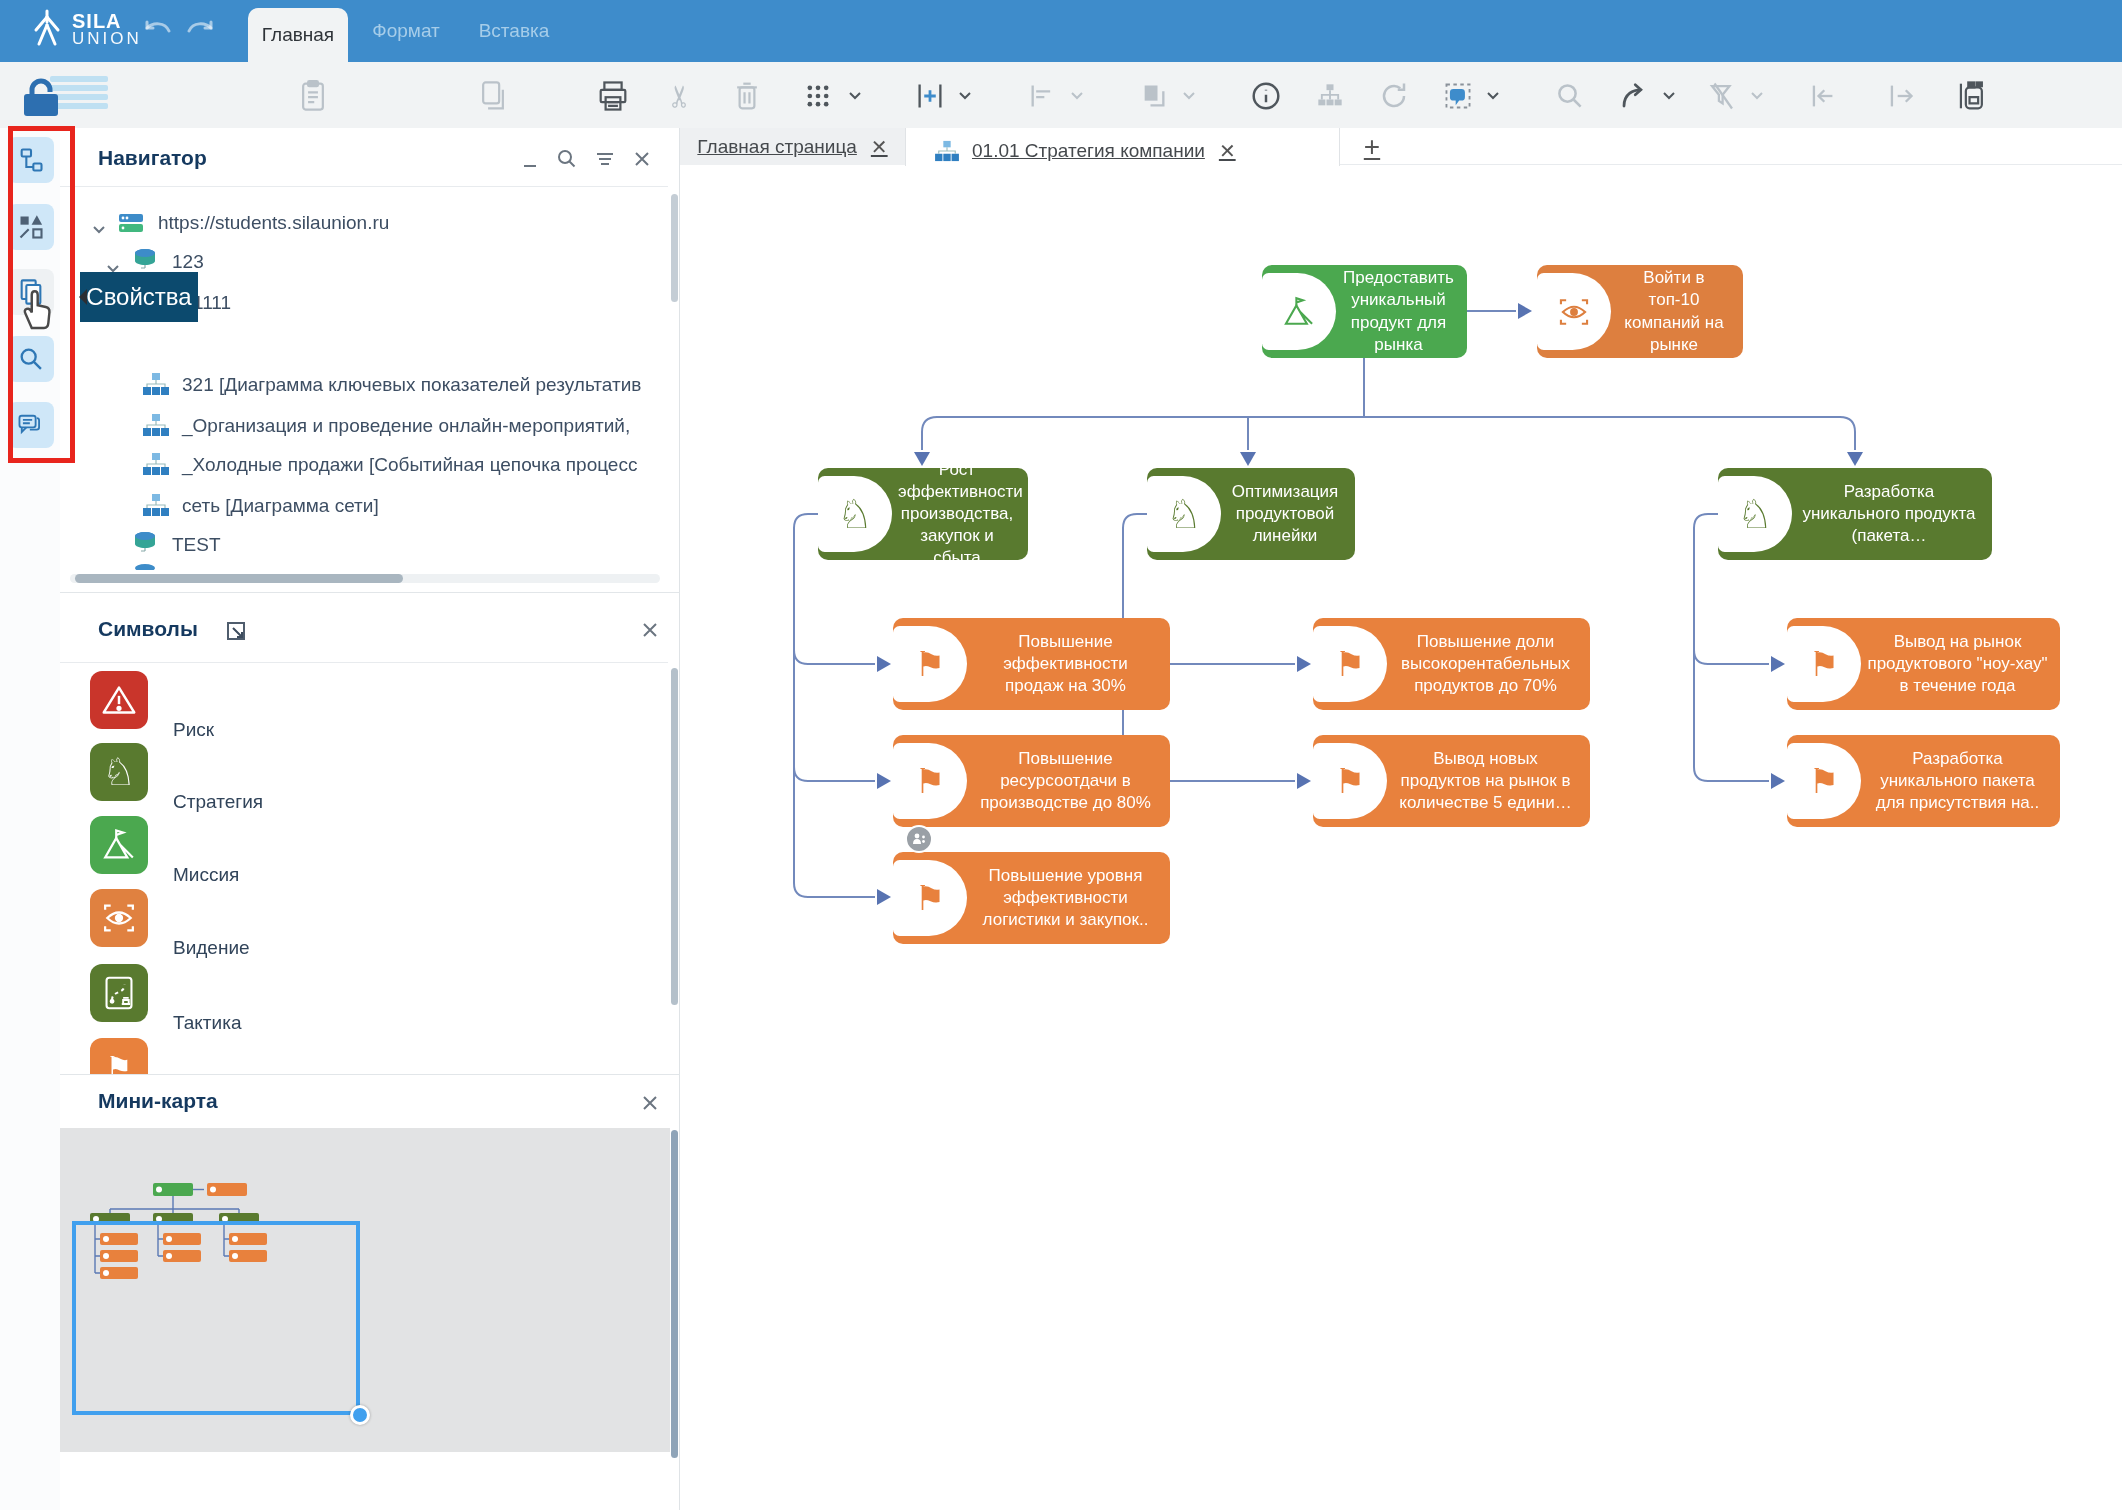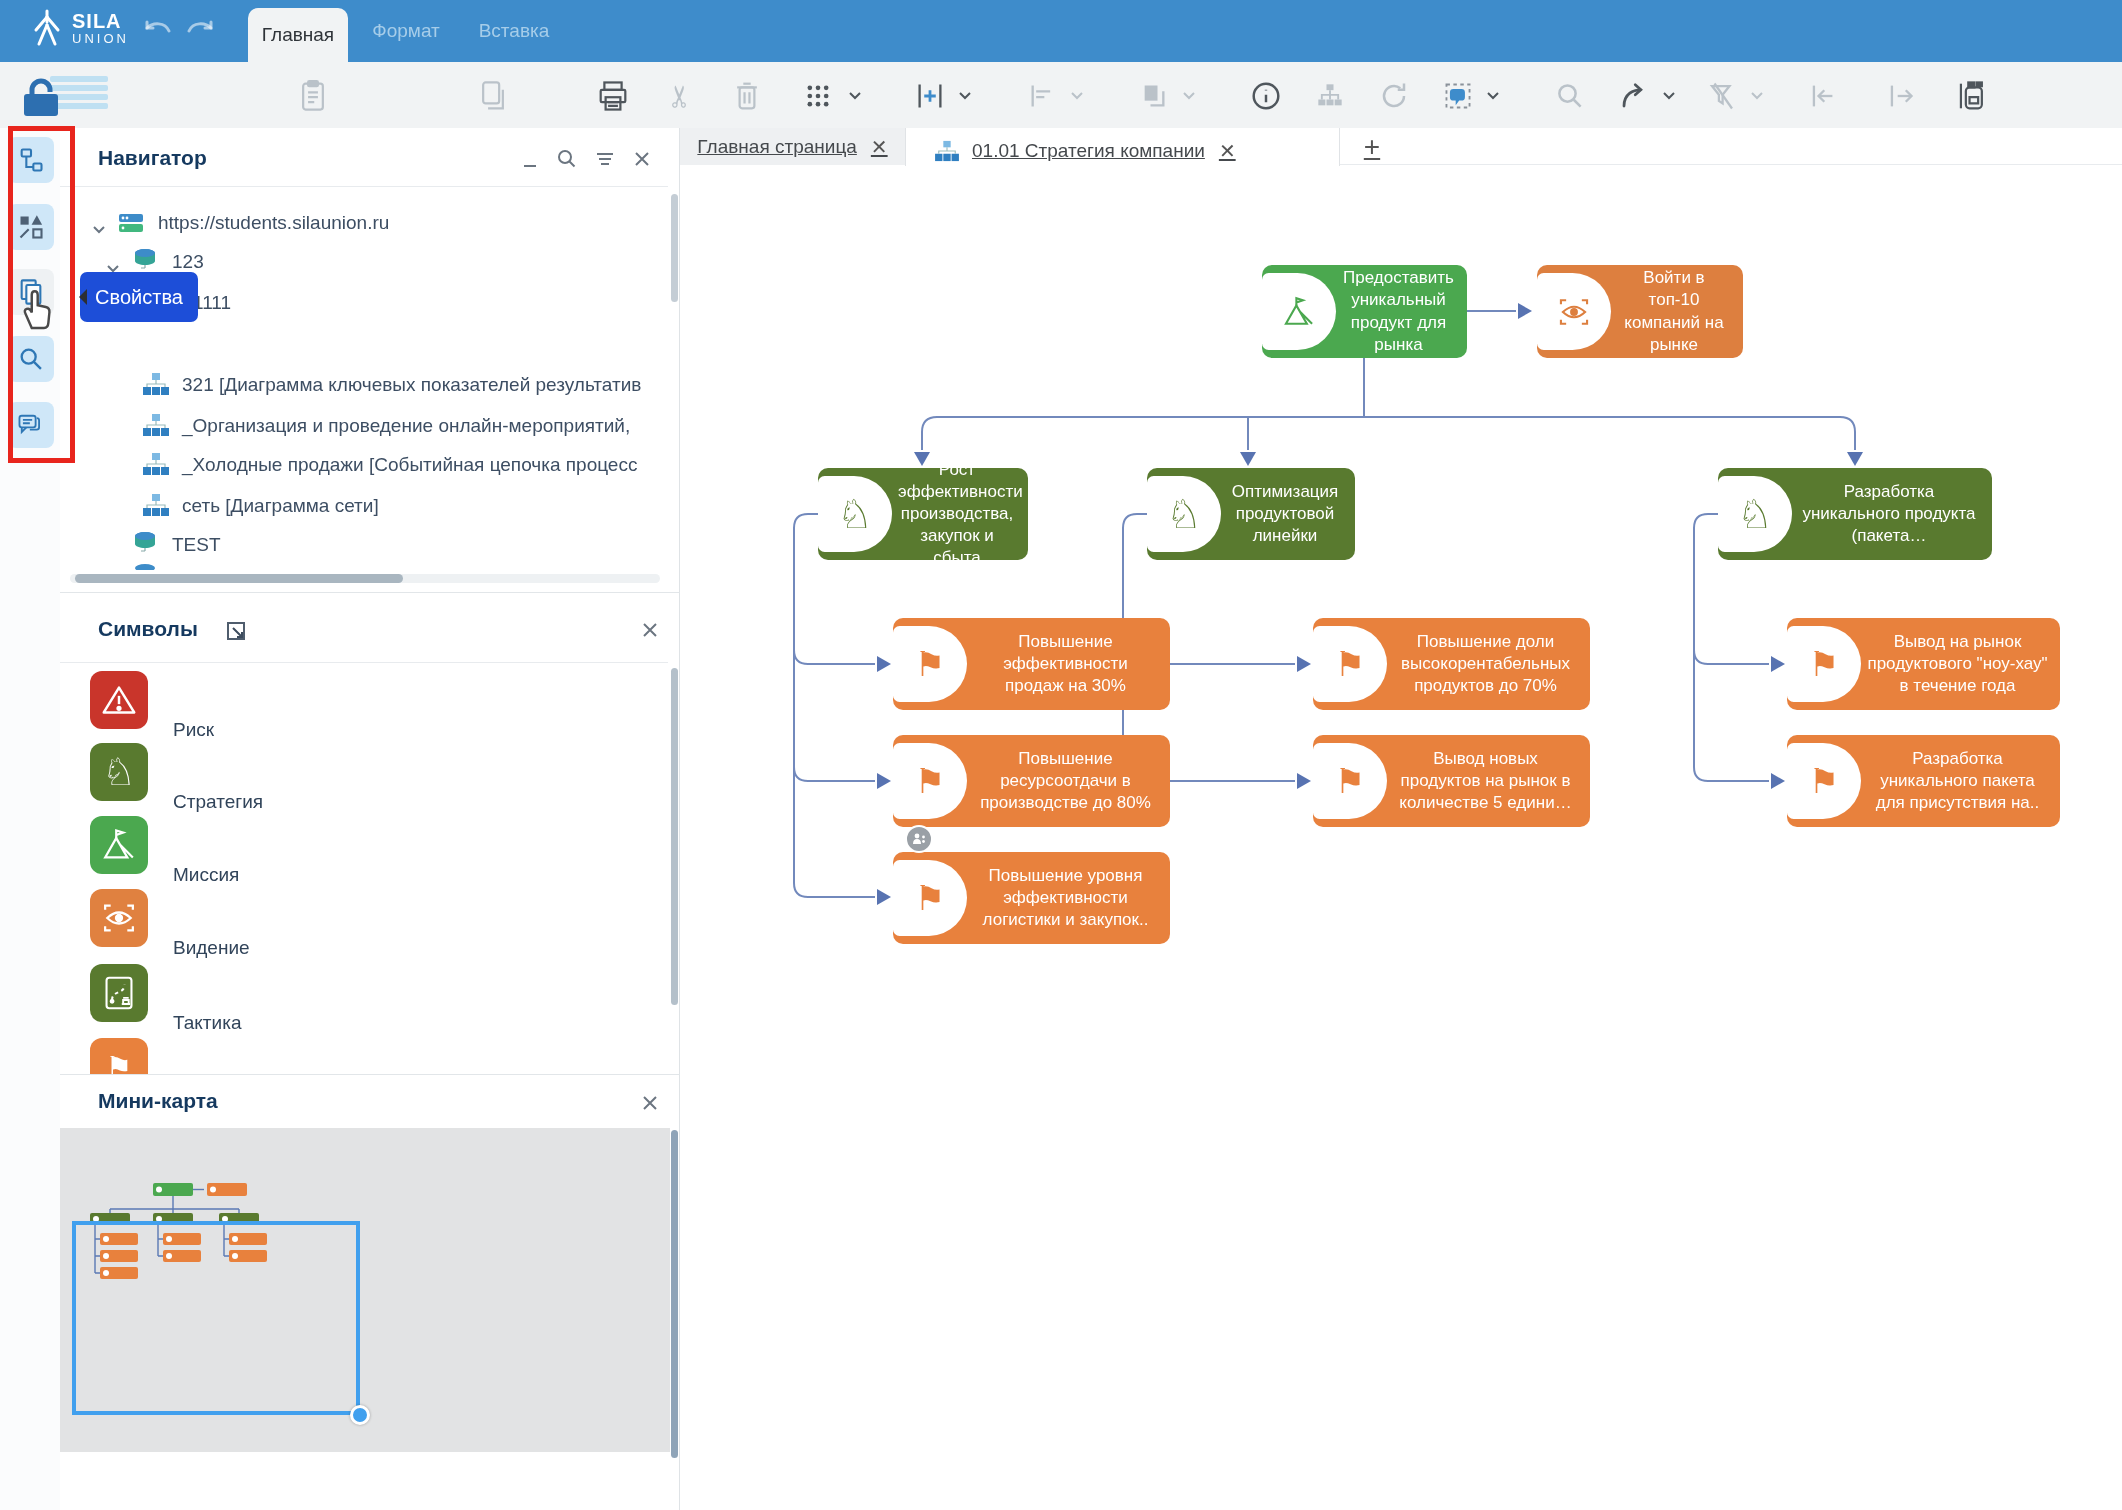--- a/index.html
+++ b/index.html
@@ -2,35 +2,35 @@
 <html><head>
 <meta charset="utf-8">
 <style>
   html,body{margin:0;padding:0;background:#fff;font-family:"Liberation Sans",sans-serif;}
   #app{position:relative;width:2122px;height:1510px;overflow:hidden;background:#fff;}
   .abs{position:absolute;}
   
   #topbar{position:absolute;left:0;top:0;width:2122px;height:62px;background:#3e8ccb;}
   .brand{position:absolute;left:30px;top:8px;display:flex;align-items:center;gap:8px;color:#fff;}
   .brand-text b{display:block;font-size:20px;letter-spacing:1px;line-height:20px;}
-  .brand-text span{display:block;font-size:13px;letter-spacing:3px;line-height:15px;opacity:.95;}
+  .brand-text span{display:block;font-size:17px;letter-spacing:3px;line-height:15px;opacity:.95;}
   .histbtn{position:absolute;top:14px;width:36px;height:32px;display:flex;align-items:center;justify-content:center;}
   .ribbon-tab{position:absolute;top:0;height:62px;display:flex;align-items:center;justify-content:center;font-size:19px;color:#a6cde9;cursor:default;}
   .ribbon-tab.active{top:8px;height:54px;background:#f1f3f4;border-radius:10px 10px 0 0;color:#2e3338;}
   
   #toolbar{position:absolute;left:0;top:62px;width:2122px;height:66px;background:#f1f3f4;border-bottom:1px solid #dcdfe2;}
   .tbtn{position:absolute;top:74px;width:44px;height:44px;display:flex;align-items:center;justify-content:center;}
   .chev{position:absolute;top:90px;width:14px;height:12px;}
   .dis{color:#bac2c9;}
   
   #leftstrip{position:absolute;left:0;top:128px;width:60px;height:1382px;background:#fbfcfd;border-right:1px solid #e8ebee;}
   .stile{position:absolute;left:8px;width:46px;height:46px;border-radius:8px;background:#cfe7f8;display:flex;align-items:center;justify-content:center;}
   .stile.hov{background:#eef1f3;}
   #redrect{position:absolute;left:8px;top:126px;width:67px;height:337px;border:5px solid #e8251d;box-sizing:border-box;z-index:50;pointer-events:none;}
-  #tooltip{position:absolute;left:80px;top:272px;width:118px;height:50px;background:#1d4ed8;color:#fff;border-radius:7px;display:flex;align-items:center;justify-content:center;font-size:20px;z-index:55;}
+  #tooltip{position:absolute;left:80px;top:272px;width:118px;height:50px;background:#0c4a6e;color:#fff;border-radius:0;display:flex;align-items:center;justify-content:center;font-size:24px;z-index:55;}
   #tooltip:before{content:"";position:absolute;left:-9px;top:17px;border:8px solid transparent;border-right-color:#2c2e33;}
   #cursor{position:absolute;left:16px;top:282px;z-index:60;pointer-events:none;}
   
   .panel{position:absolute;left:60px;width:620px;background:#fff;box-sizing:border-box;border-right:1px solid #dfe3e6;}
   .ptitle{position:absolute;left:38px;font-size:21px;font-weight:bold;color:#15395f;}
   .phicon{position:absolute;width:26px;height:26px;display:flex;align-items:center;justify-content:center;color:#6b7580;}
   .pdivider{position:absolute;left:0;right:11px;height:1px;background:#e8ebee;}
   .vthumb{position:absolute;left:611px;width:7px;border-radius:4px;}
   
   .trow{position:absolute;height:34px;display:flex;align-items:flex-end;font-size:19px;color:#3d4e63;white-space:nowrap;}

